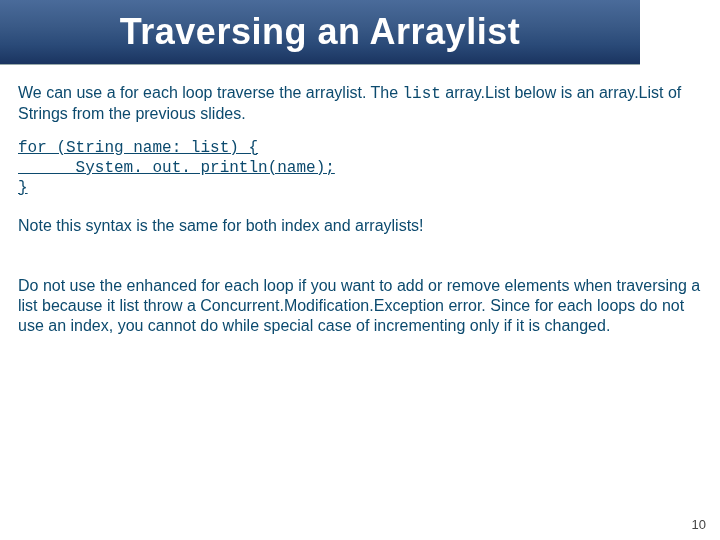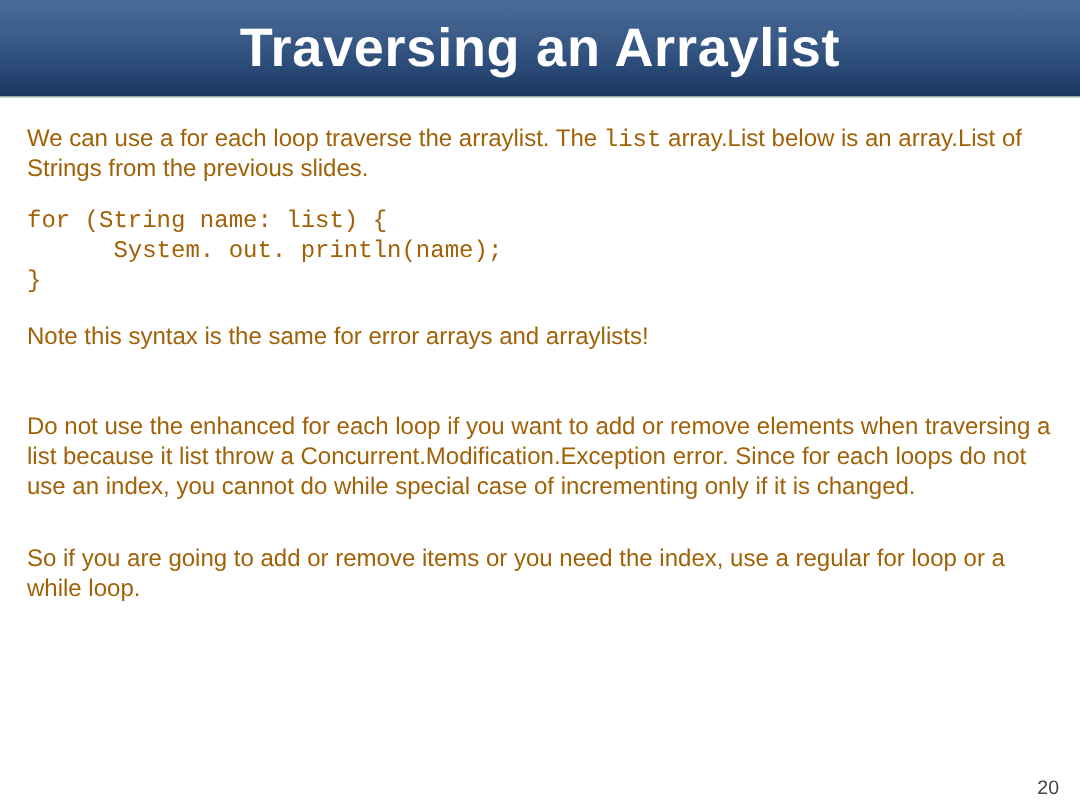--- a/index.html
+++ b/index.html
@@ -12,54 +12,55 @@
     overflow: hidden;
   }
   .slide {
     position: relative;
     width: 720px;
     height: 540px;
     box-sizing: border-box;
   }
   .title-bar {
     position: relative;
-    width: 720px;
+    width: 640px;
     height: 64px;
     background: linear-gradient(to bottom, #4a6b9a 0%, #3a5a87 40%, #2a4a78 70%, #1a3460 100%);
     display: flex;
     align-items: center;
     justify-content: center;
     border-bottom: 1px solid #9aa;
   }
   .title-bar h1 {
     margin: 0;
     color: #ffffff;
     font-size: 36px;
     font-weight: bold;
     font-family: Verdana, Arial, sans-serif;
     letter-spacing: 0.5px;
   }
   .content {
     padding: 10px 18px 0 18px;
     font-size: 16px;
-    color: #a16207;
+    color: #0c4a6e;
     line-height: 1.25;
   }
   .para {
     margin: 8px 0 14px 0;
   }
   .code-inline {
     font-family: "Courier New", Courier, monospace;
   }
   .code-block {
     font-family: "Courier New", Courier, monospace;
     white-space: pre;
     margin: 6px 0 18px 0;
     font-size: 16px;
     line-height: 1.25;
+    text-decoration: underline;
   }
   .bold {
     font-weight: normal;
   }
   .page-num {
     position: absolute;
     right: 14px;
     bottom: 8px;
     font-size: 13px;
     color: #444;
@@ -79,29 +80,28 @@
   <div class="content">
 
     <p class="para">
       <span>We can use a for each loop traverse the arraylist. The </span><span class="code-inline">list</span><span> array.List below is an array.List of Strings from the previous slides.</span>
     </p>
 
     <div class="code-block">for (String name: list) {
       System. out. println(name);
 }</div>
 
-    <p class="para">Note this syntax is the same for error arrays and arraylists!</p>
+    <p class="para">Note this syntax is the same for both index and arraylists!</p>
 
     <div class="spacer-md"></div>
 
     <p class="para">
       <span>Do not use the enhanced for each loop if you want to add or remove elements when traversing a list because it list throw a </span><span class="bold">Concurrent.Modification.Exception</span><span> error. Since for each loops do not use an index, you cannot do while special case of incrementing only if it is changed.</span>
     </p>
 
     <div class="spacer-sm"></div>
 
-    <p class="para">So if you are going to add or remove items or you need the index, use a regular for loop or a while loop.</p>
 
   </div>
 
-  <div class="page-num">20</div>
+  <div class="page-num">10</div>
 
 </div>
 
 </body></html>

